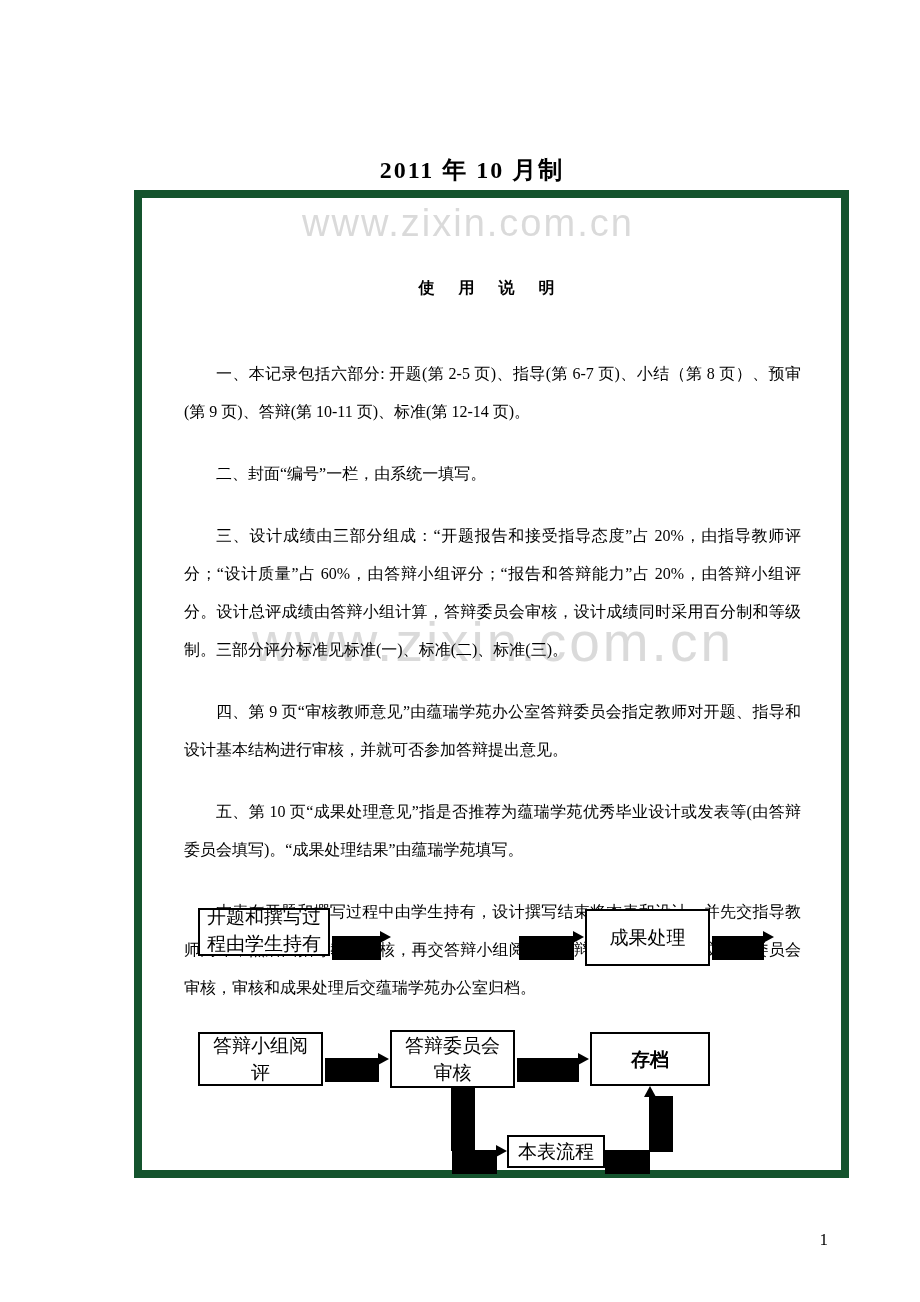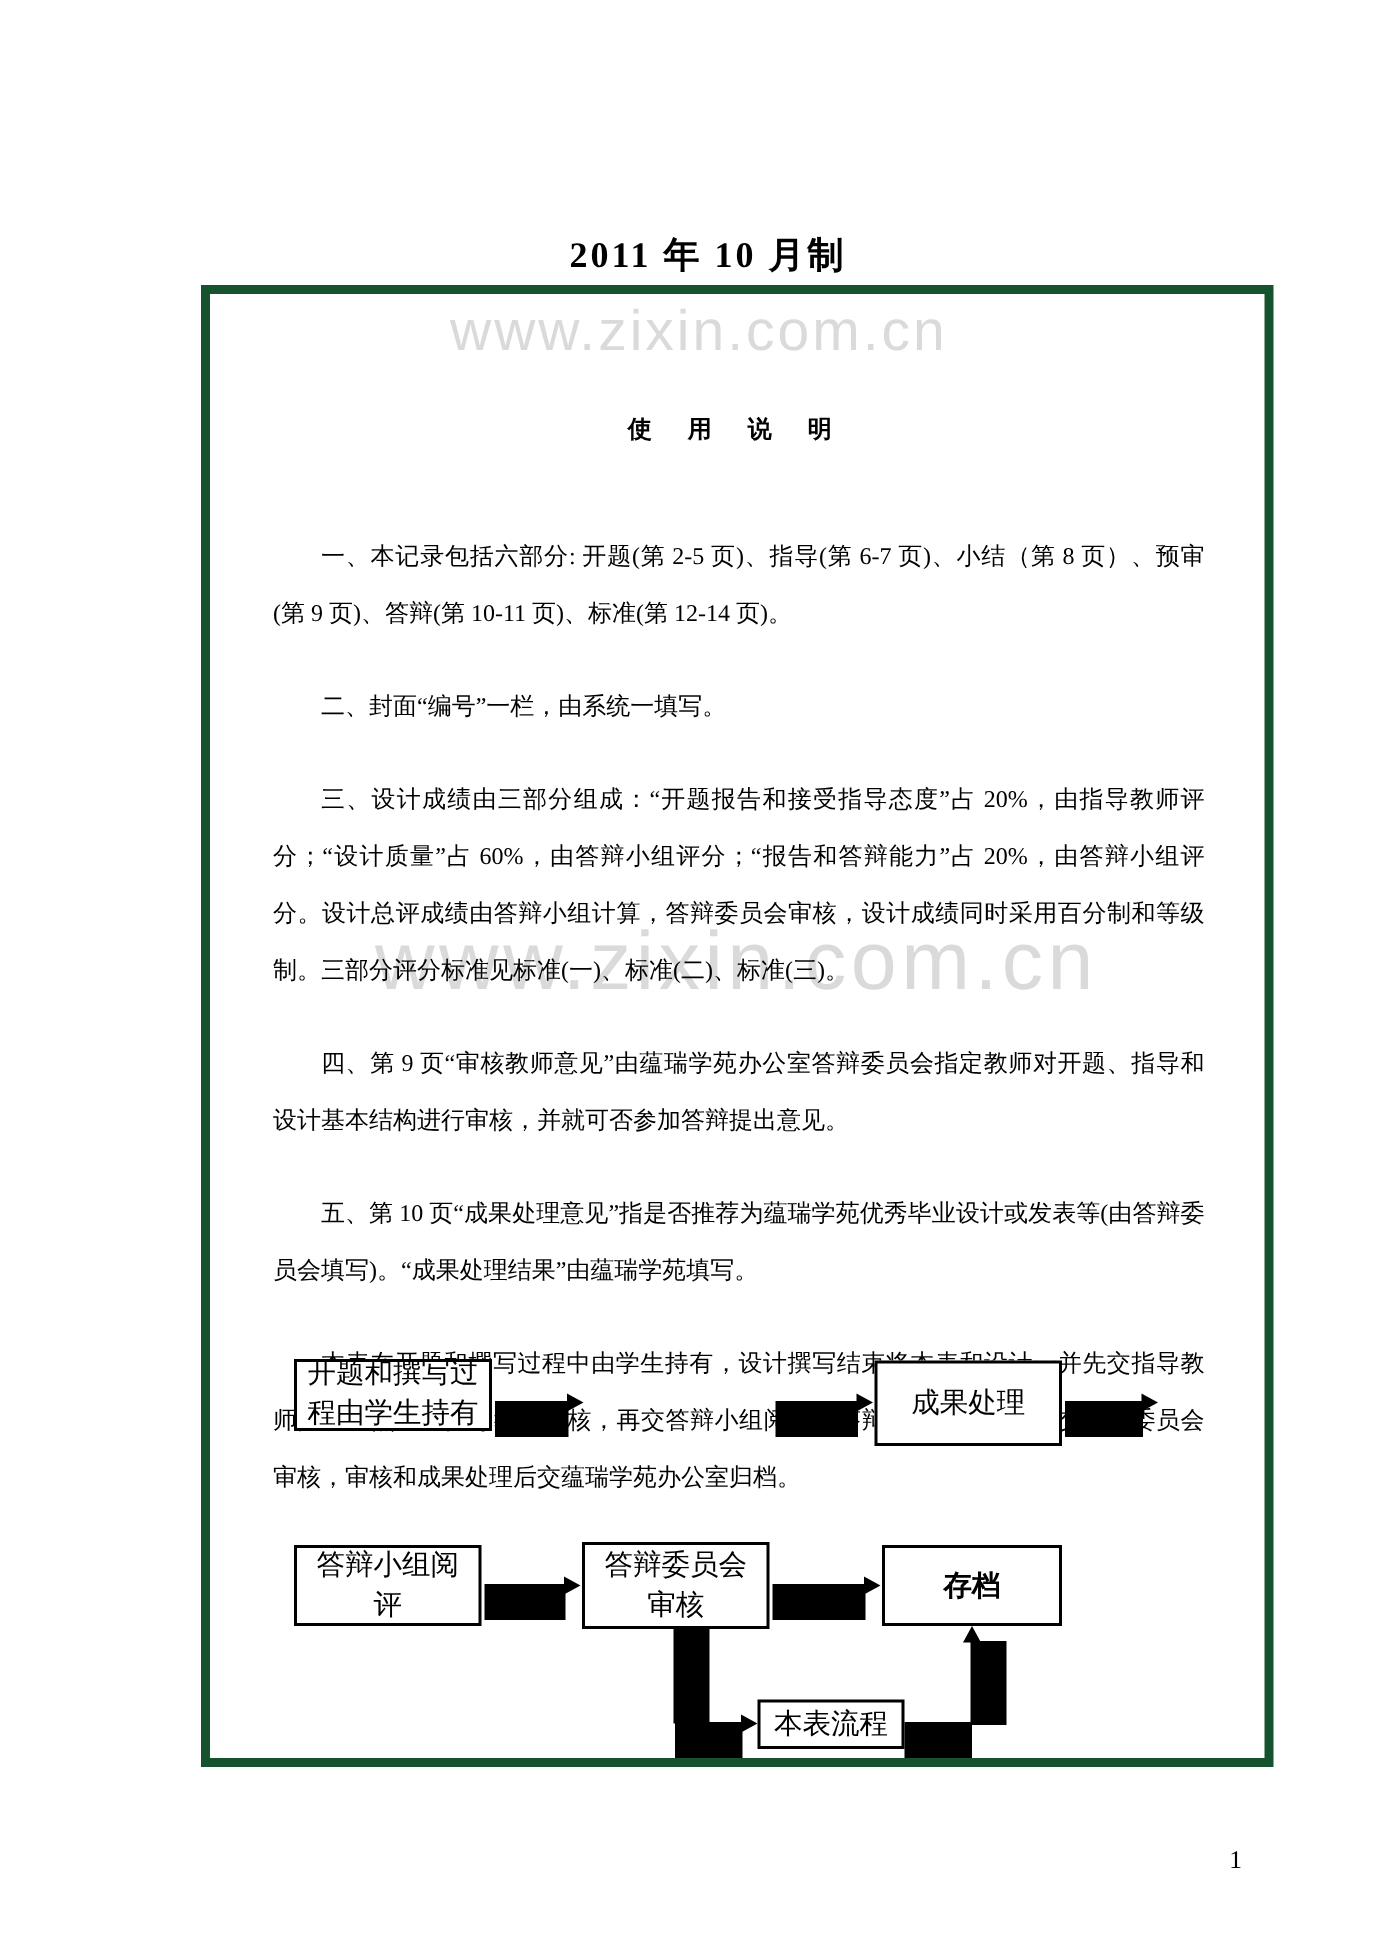--- a/index.html
+++ b/index.html
@@ -14,21 +14,21 @@
   .page { position: absolute; inset: 0; width: 920px; height: 1302px; background: #fff; }
 
   .doc-title {
     position: absolute; top: 130px; left: 0; width: 100%;
     text-align: center; font-size: 24px; font-weight: bold; letter-spacing: 2px;
   }
 
   .main-box {
     position: absolute; left: 122px; top: 178px;
     width: 715px; height: 988px;
-    border: 6px solid #14532d;
+    border: 8px solid #14532d;
     background: #fff;
   }
 
   .watermark {
     position: absolute; z-index: 0;
     color: #c7c7c7; opacity: 0.65;
     font-family: "Liberation Sans", "DejaVu Sans", sans-serif;
     white-space: nowrap; pointer-events: none;
   }
   .wm-top { top: -8px; left: 148px; font-size: 38px; letter-spacing: 2px; }

